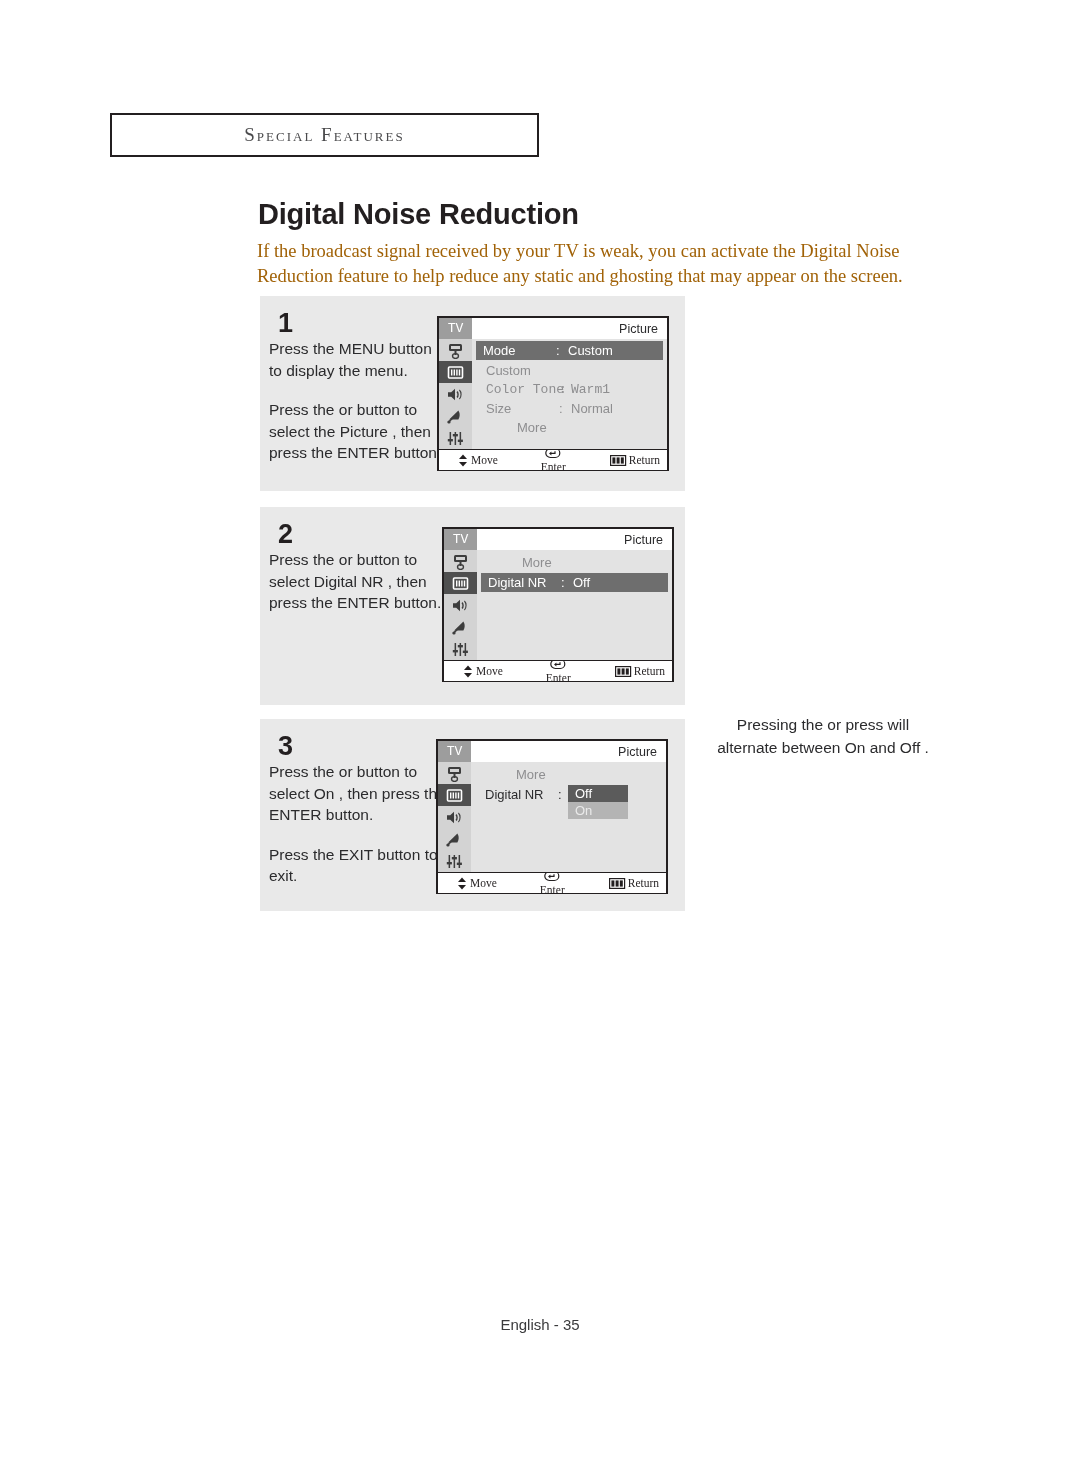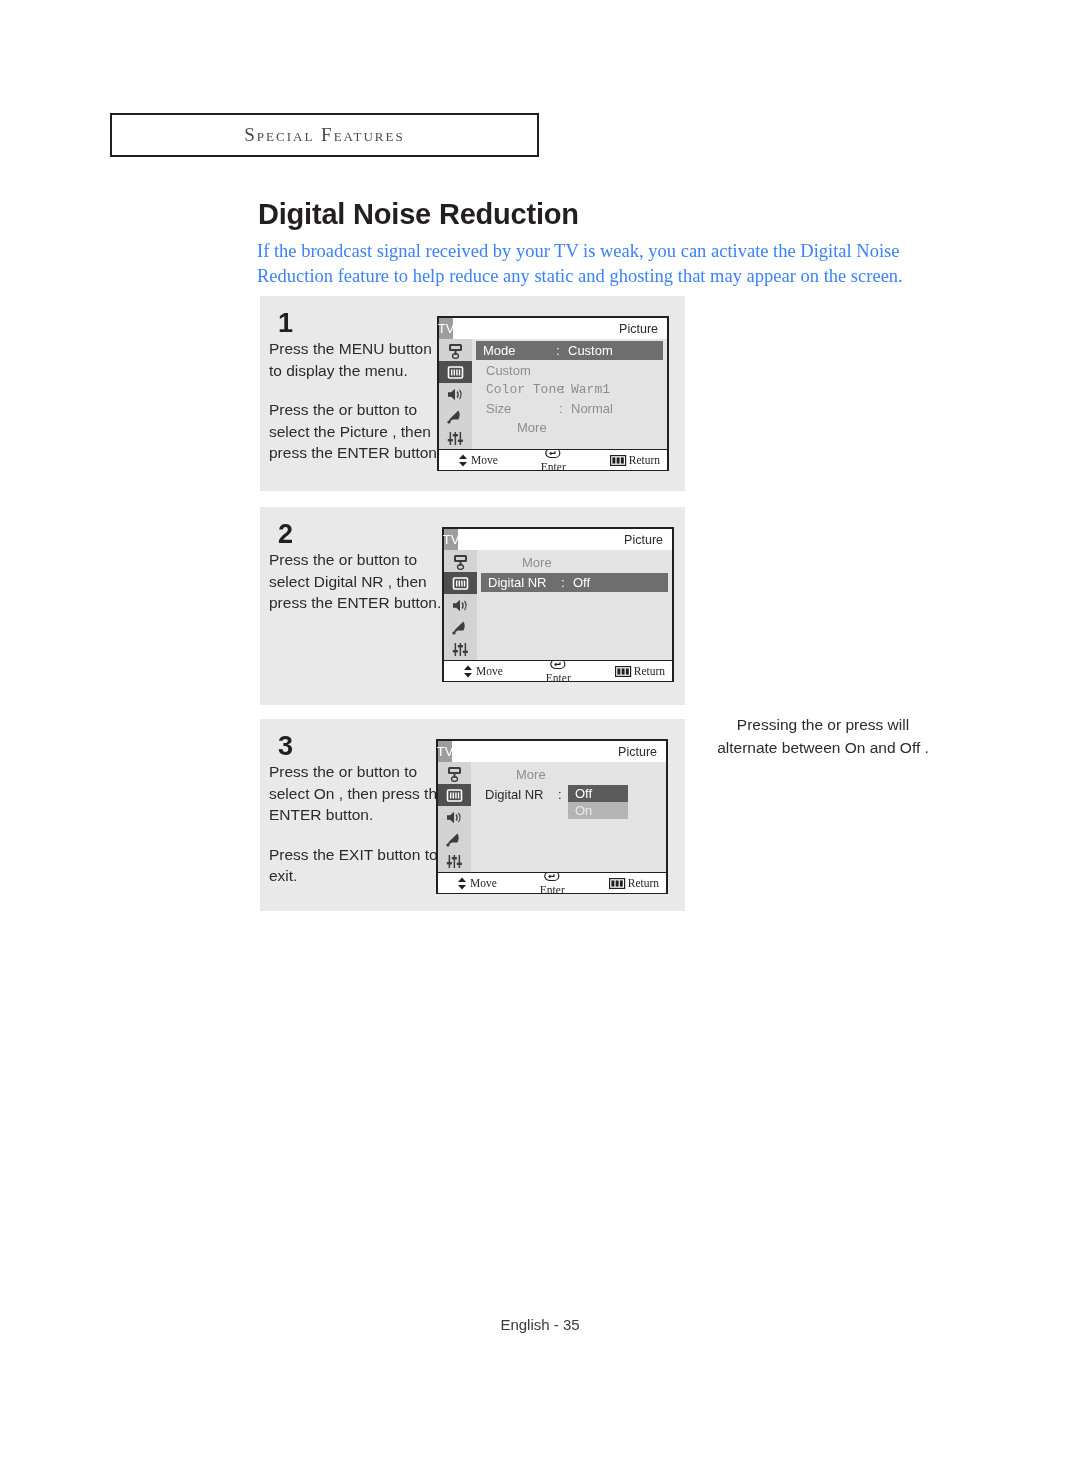--- a/index.html
+++ b/index.html
@@ -30,21 +30,21 @@
 
   
   .page-title{
     position:absolute;left:258px;top:198px;
     font-size:29px;font-weight:bold;color:#231f20;
     letter-spacing:-0.2px;
   }
   .intro{
     position:absolute;left:257px;top:239px;width:680px;
     font-family:"Liberation Serif", serif;
-    font-size:18.5px;line-height:25px;color:#3b82f6;
+    font-size:18.5px;line-height:25px;color:#a16207;
   }
 
   
   .panel{
     position:absolute;left:260px;width:425px;
     background:#e9e9e9;
   }
   #panel-1{top:296px;height:195px;}
   #panel-2{top:507px;height:198px;}
   #panel-3{top:719px;height:192px;}
@@ -66,23 +66,23 @@
     position:absolute;
     border:2px solid #231f20;
     background:#e3e3e3;
     box-sizing:border-box;
     font-size:0;
   }
   .osd-topbar{
     height:21px;background:#ffffff;display:flex;align-items:stretch;
   }
   .osd-tv{
-    width:14px;background:#9d9d9d;color:#ffffff;
+    width:33px;background:#9d9d9d;color:#ffffff;
     font-size:13px;display:flex;align-items:center;justify-content:center;
-    font-family:Liberation Sans, sans-serif;
+    font-family:Liberation Mono, monospace;
   }
   .osd-title{
     flex:1;display:flex;align-items:center;justify-content:flex-end;
     padding-right:9px;font-size:12.5px;color:#2b2b2d;border-radius:7px;
   }
   .osd-body{display:flex;align-items:stretch;}
   .osd-rail{
     width:33px;background:#d3d3d3;
     display:flex;flex-direction:column;
   }

